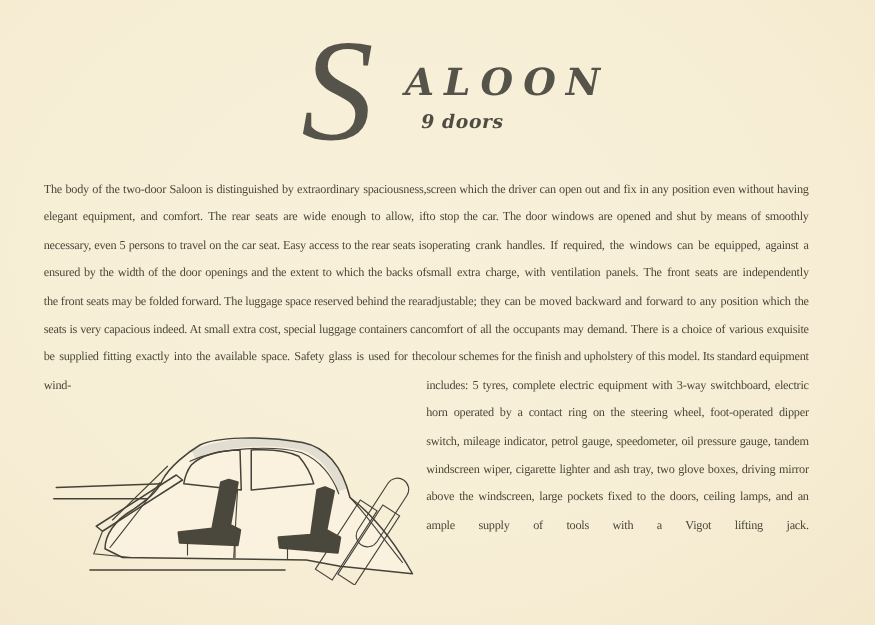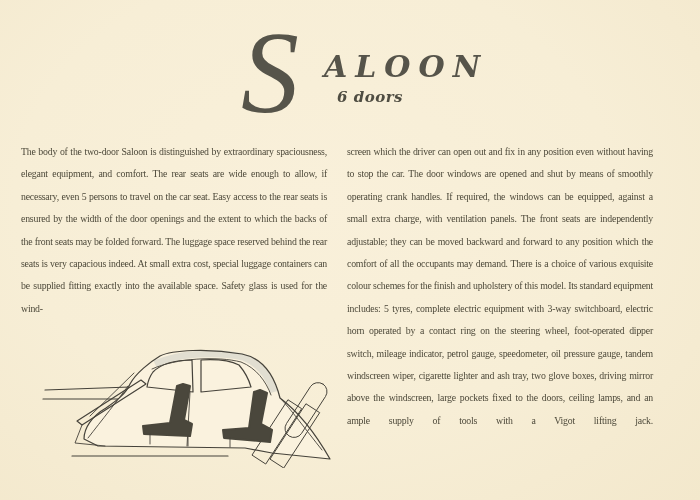--- a/index.html
+++ b/index.html
@@ -31,22 +31,22 @@
   .title-sub{
     position:absolute; left:337px; top:88px;
     font-family:"DejaVu Serif", serif;
     font-style:italic; font-weight:bold;
     font-size:15px; letter-spacing:0.5px;
     color:#4f4d42;
   }
 
   
   .columns{
-    position:absolute; left:21px; top:141px; width:632px;
-    display:flex; gap:20px;
+    position:absolute; left:35px; top:141px; width:632px;
+    display:flex; 
   }
   .col{
     width:306px;
     font-size:9.8px; line-height:22.4px; letter-spacing:-0.2px;
     text-align:justify; text-align-last:justify; -moz-text-align-last:justify;
     color:#4c4839;
   }
 
   
   .car-wrap{ position:absolute; left:40px; top:346px; width:310px; height:122px; }
@@ -55,21 +55,21 @@
   .seat{ stroke:#4a473c; stroke-width:2; stroke-linejoin:round; }
 </style>
 </head>
 <body>
 
 <div class="page">
 
   <div>
     <span class="title-initial">S</span>
     <span class="title-rest">ALOON</span>
-    <span class="title-sub">6 doors</span>
+    <span class="title-sub">9 doors</span>
   </div>
 
   <div class="columns">
     <div class="col">The body of the two-door Saloon is distinguished by extraordinary spaciousness, elegant equipment, and comfort. The rear seats are wide enough to allow, if necessary, even 5 persons to travel on the car seat. Easy access to the rear seats is ensured by the width of the door openings and the extent to which the backs of the front seats may be folded forward. The luggage space reserved behind the rear seats is very capacious indeed. At small extra cost, special luggage containers can be supplied fitting exactly into the available space. Safety glass is used for the wind-</div>
     <div class="col">screen which the driver can open out and fix in any position even without having to stop the car. The door windows are opened and shut by means of smoothly operating crank handles. If required, the windows can be equipped, against a small extra charge, with ventilation panels. The front seats are independently adjustable; they can be moved backward and forward to any position which the comfort of all the occupants may demand. There is a choice of various exquisite colour schemes for the finish and upholstery of this model. Its standard equipment includes: 5 tyres, complete electric equipment with 3-way switchboard, electric horn operated by a contact ring on the steering wheel, foot-operated dipper switch, mileage indicator, petrol gauge, speedometer, oil pressure gauge, tandem windscreen wiper, cigarette lighter and ash tray, two glove boxes, driving mirror above the windscreen, large pockets fixed to the doors, ceiling lamps, and an ample supply of tools with a Vigot lifting jack.</div>
   </div>
 
   <div class="car-wrap">
     <svg viewBox="0 0 310 122" width="310" height="122">
 

